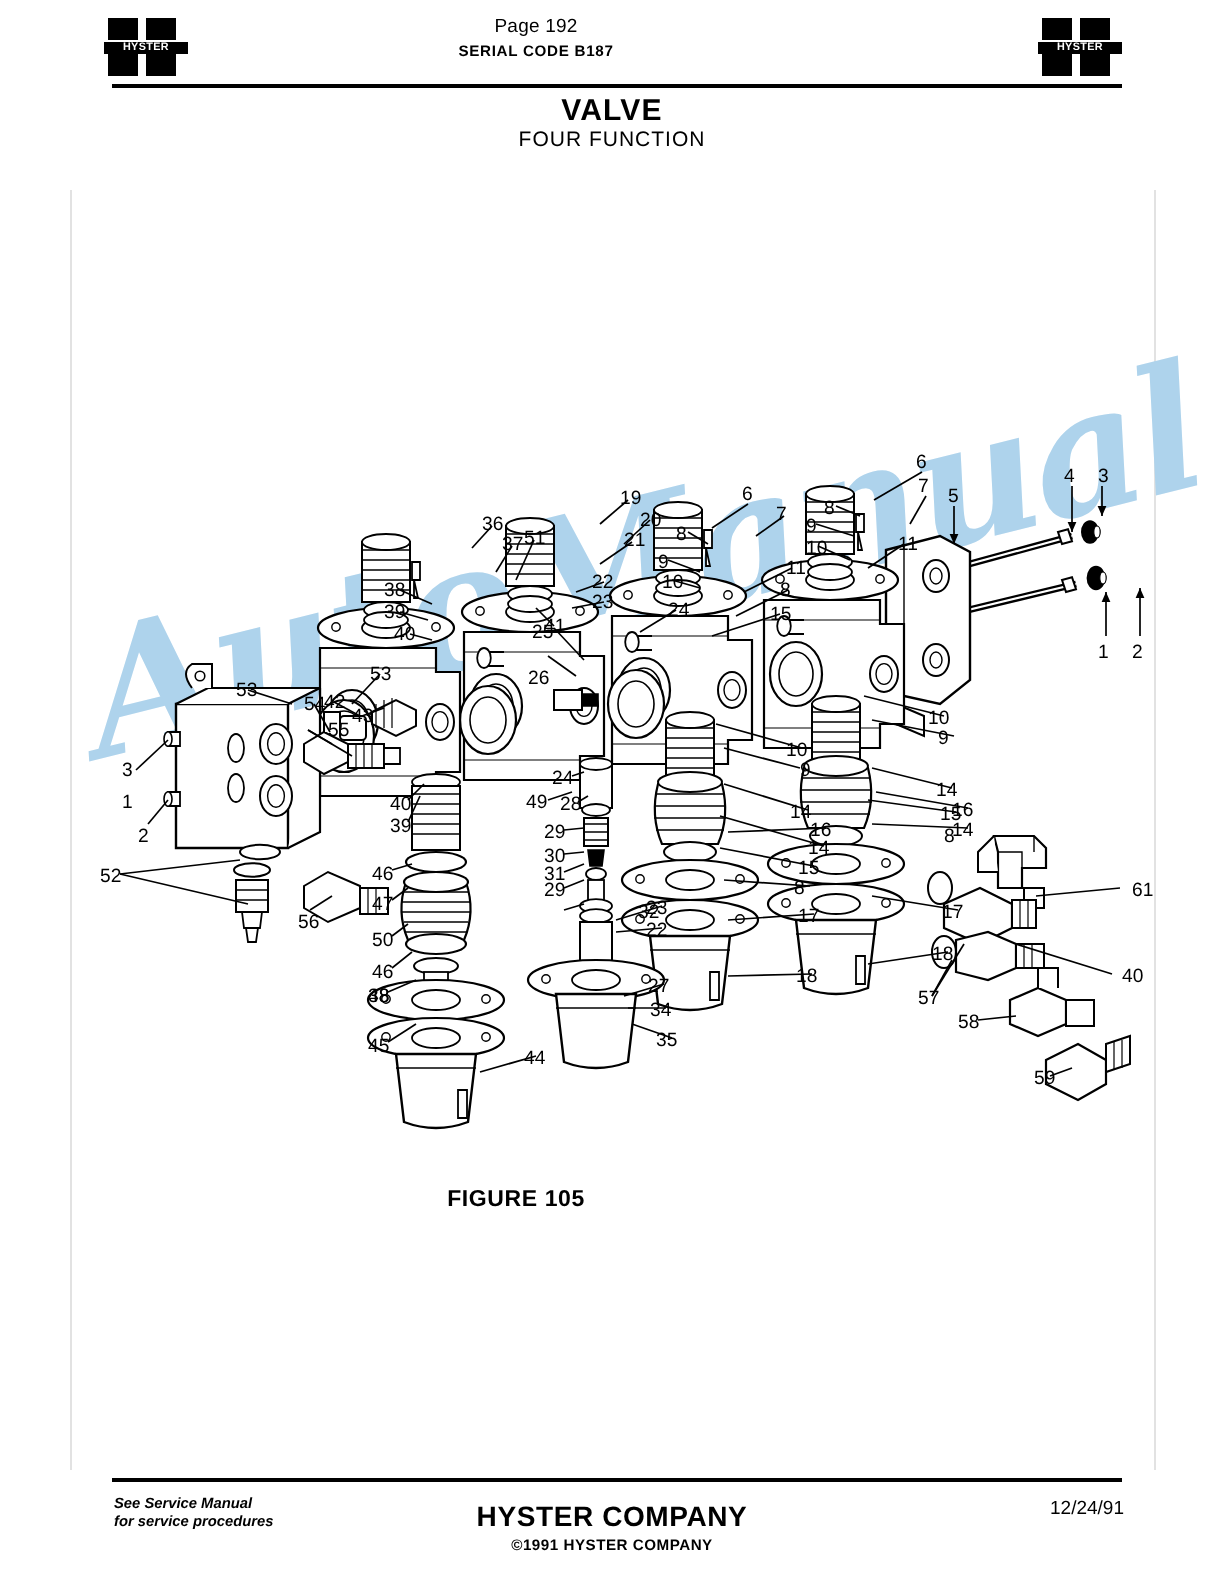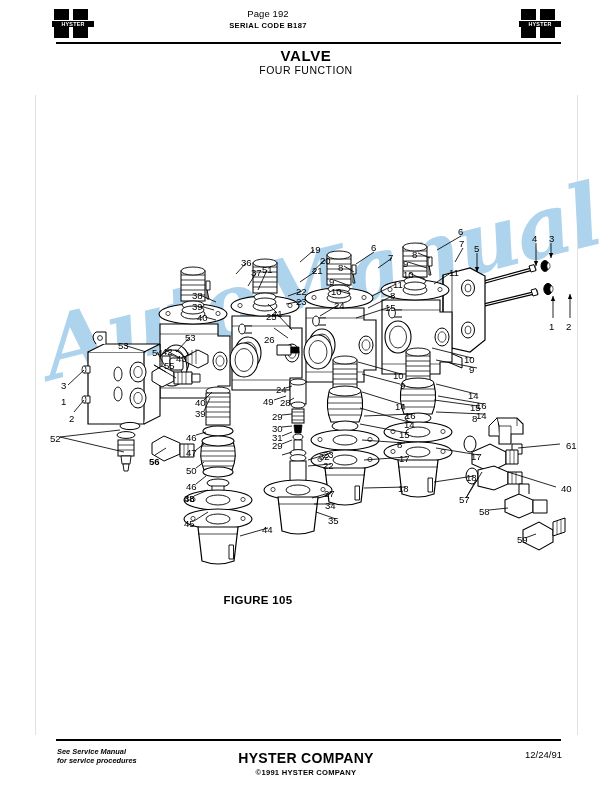--- a/index.html
+++ b/index.html
@@ -554,21 +554,21 @@
       <div class="lbl" style="left: 186px; top: 448px;">47</div>
       <div class="lbl" style="left: 184px; top: 494px;">48</div>
       <div class="lbl" style="left: 263px; top: 397px;">49</div>
       <div class="lbl" style="left: 186px; top: 466px;">50</div>
       <div class="lbl" style="left: 262px; top: 265px;">51</div>
       <div class="lbl" style="left: 50px; top: 434px;">52</div>
       <div class="lbl" style="left: 118px; top: 341px;">53</div>
       <div class="lbl" style="left: 185px; top: 333px;">53</div>
       <div class="lbl" style="left: 152px; top: 348px;">54</div>
       <div class="lbl" style="left: 164px; top: 361px;">55</div>
-      <div class="lbl" style="left: 149px; top: 457px; font-weight: bold;">56</div>
+      <div class="lbl" style="left: 149px; top: 457px;">56</div>
       <div class="lbl" style="left: 459px; top: 495px;">57</div>
       <div class="lbl" style="left: 479px; top: 507px;">58</div>
       <div class="lbl" style="left: 517px; top: 535px;">59</div>
       <div class="lbl" style="left: 561px; top: 484px;">40</div>
       <div class="lbl" style="left: 566px; top: 441px;">61</div>
       <div class="lbl" style="left: 61px; top: 397px;">1</div>
       <div class="lbl" style="left: 69px; top: 414px;">2</div>
       <div class="lbl" style="left: 61px; top: 381px;">3</div>
     </div>
 

